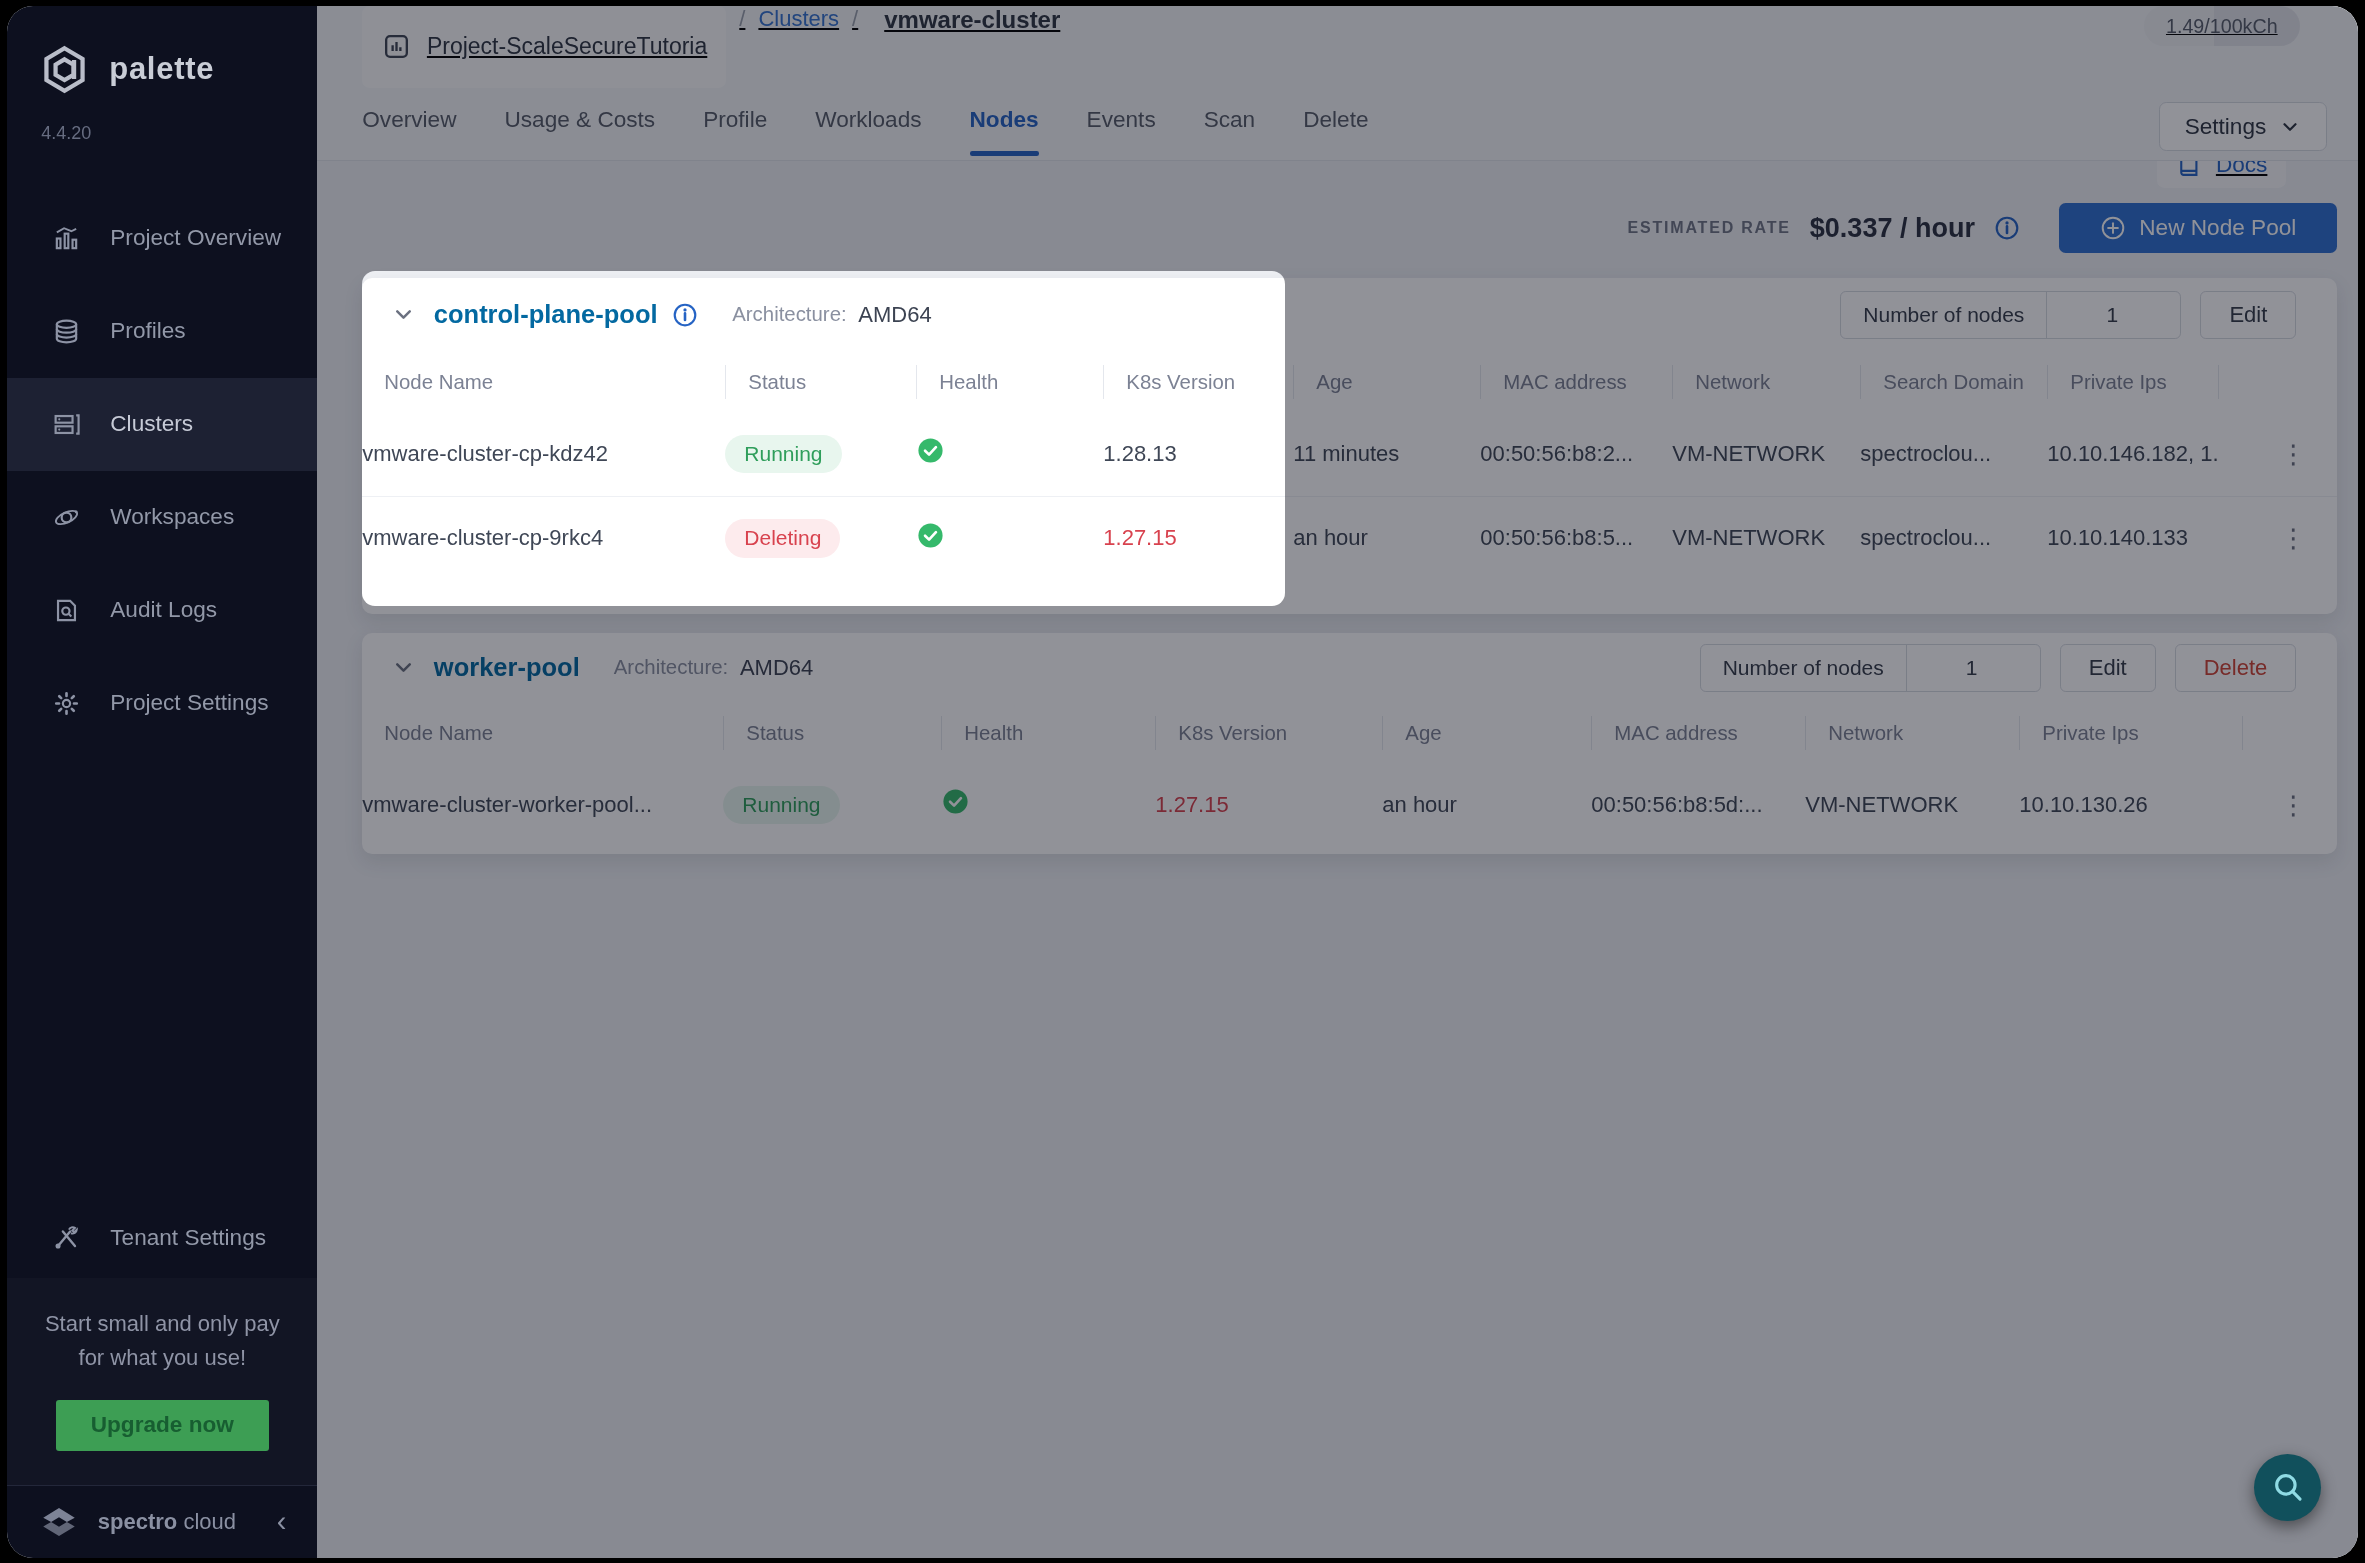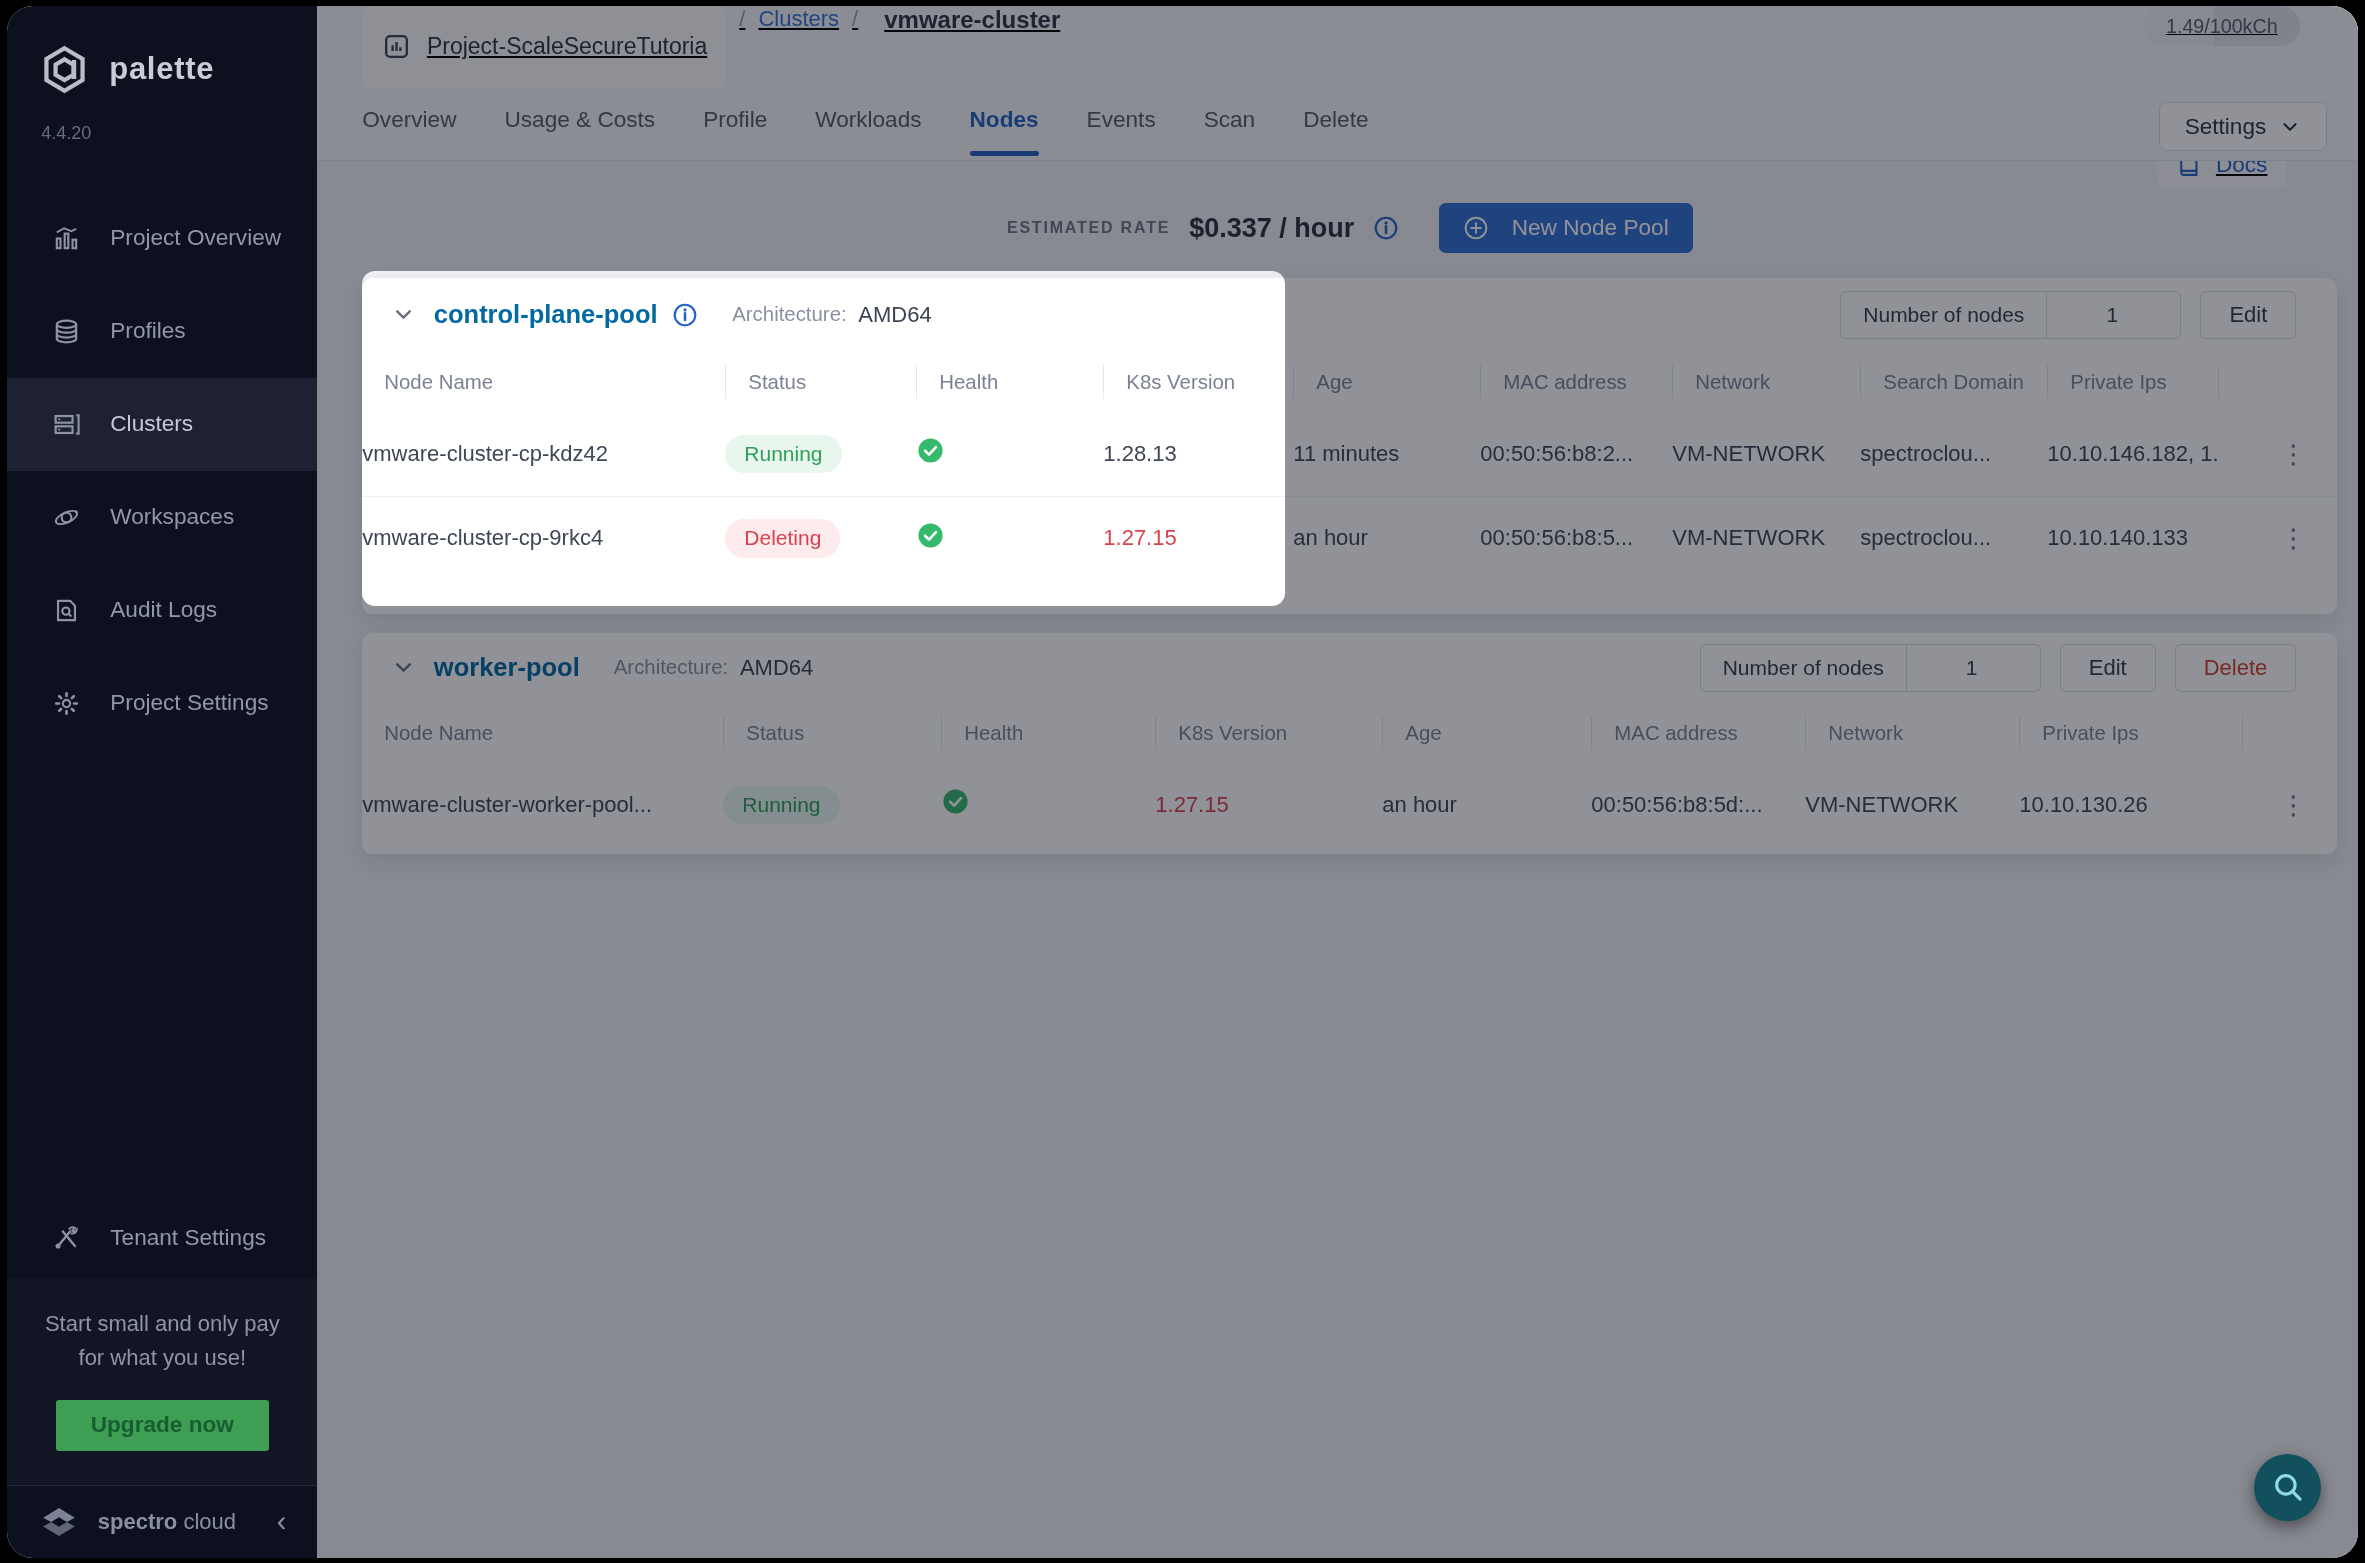--- a/index.html
+++ b/index.html
@@ -64,26 +64,26 @@
   .tab { font-size:22.6px; color:#565c68; padding-bottom:23px; cursor:pointer; position:relative; }
   .tab.active { color:#2563c4; font-weight:600; }
   .tab.active::after { content:""; position:absolute; left:0; right:0; bottom:0; height:4.4px;
     background:#2563c4; border-radius:2.2px; }
   .settings-btn { margin-left:auto; display:flex; align-items:center; gap:13px; background:#fff;
     border:1.5px solid #d6dae1; border-radius:7.3px; padding:10.2px 25px; font-size:22.6px; color:#2e3542;
     cursor:pointer; margin-top:-4.4px; font-family:"Liberation Sans", sans-serif; }
   .settings-btn svg { width:22px; height:22px; color:#2e3542; }
 
   .content { padding:31px 21px 0 45px; }
-  .rate-row { height:73px; display:flex; align-items:center; justify-content:center; gap:19px; }
+  .rate-row { height:73px; display:flex; align-items:center; justify-content:flex-end; gap:19px; }
   .rate-label { font-size:16px; letter-spacing:1.8px; color:#6f7585; font-weight:600; }
   .rate-value { font-size:27px; font-weight:700; color:#2b3140; }
   .info-i { width:26px; height:26px; color:#2563c4; flex:0 0 26px; cursor:pointer; }
-  .nnp-btn { margin-left:20.4px; display:flex; align-items:center; gap:23px; background:#2e6fd0;
-    color:#fff; border:none; border-radius:6.6px; height:50px; padding:0 24px; font-size:22.6px;
+  .nnp-btn { margin-left:20.4px; display:flex; align-items:center; gap:13px; background:#2e6fd0;
+    color:#fff; border:none; border-radius:6.6px; height:50px; padding:0 41px; font-size:22.6px;
     cursor:pointer; font-family:"Liberation Sans", sans-serif; }
   .nnp-btn svg { width:26px; height:26px; }
 
   
   .pool-card { background:#fff; border-radius:10.2px; box-shadow:0 7.3px 19px rgba(30,36,52,0.10); }
   .pool-card.cp { margin-top:13px; }
   .pool-card.worker { margin-top:19px; padding-bottom:7.3px; }
   .pool-head { display:flex; align-items:center; padding:0 41px 0 29px; }
   .pool-card.cp .pool-head { height:74px; }
   .pool-card.worker .pool-head { height:70px; }

